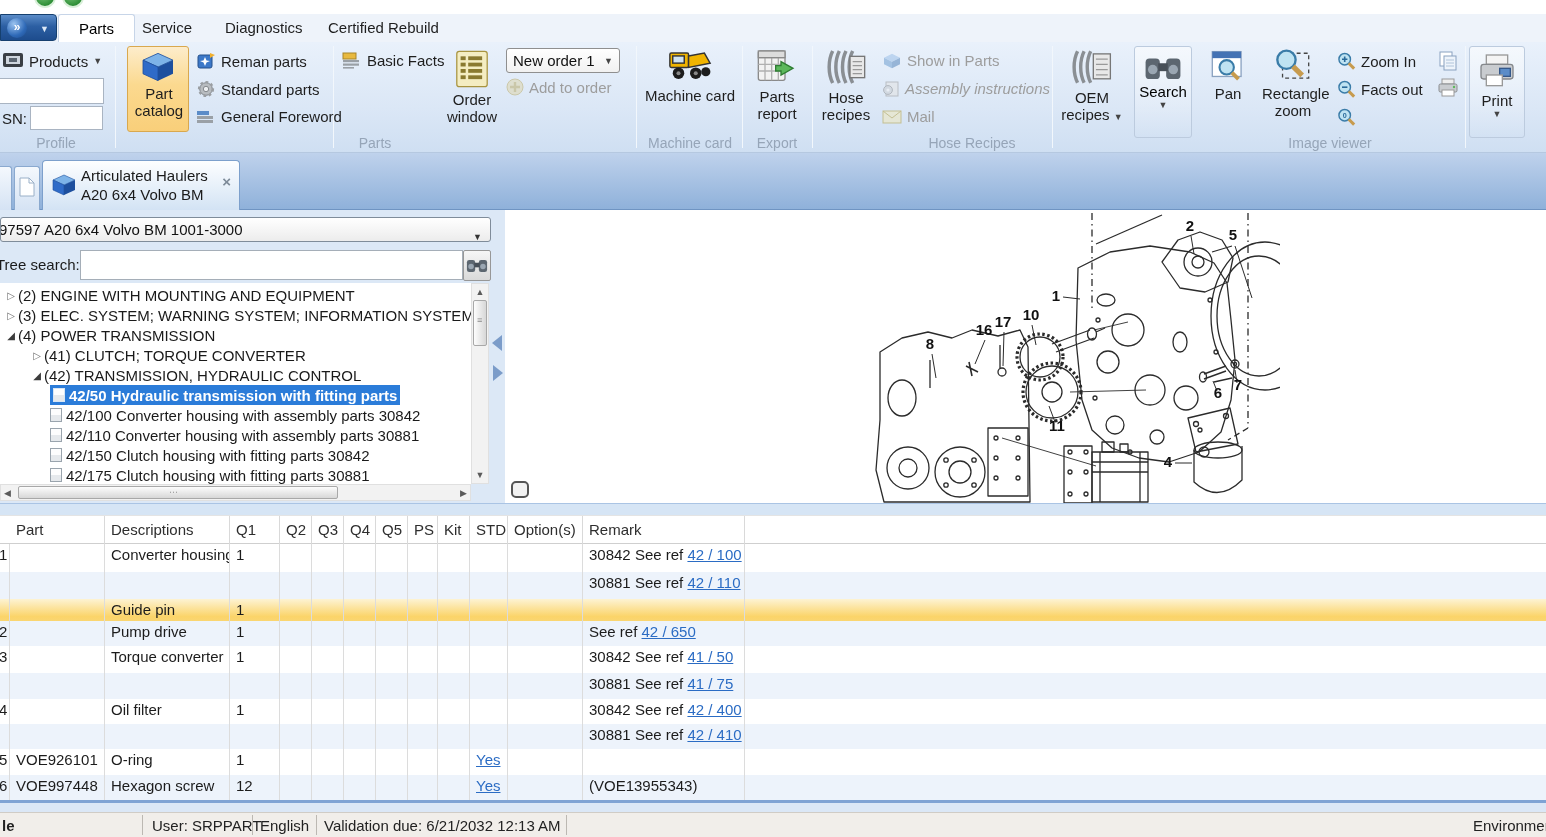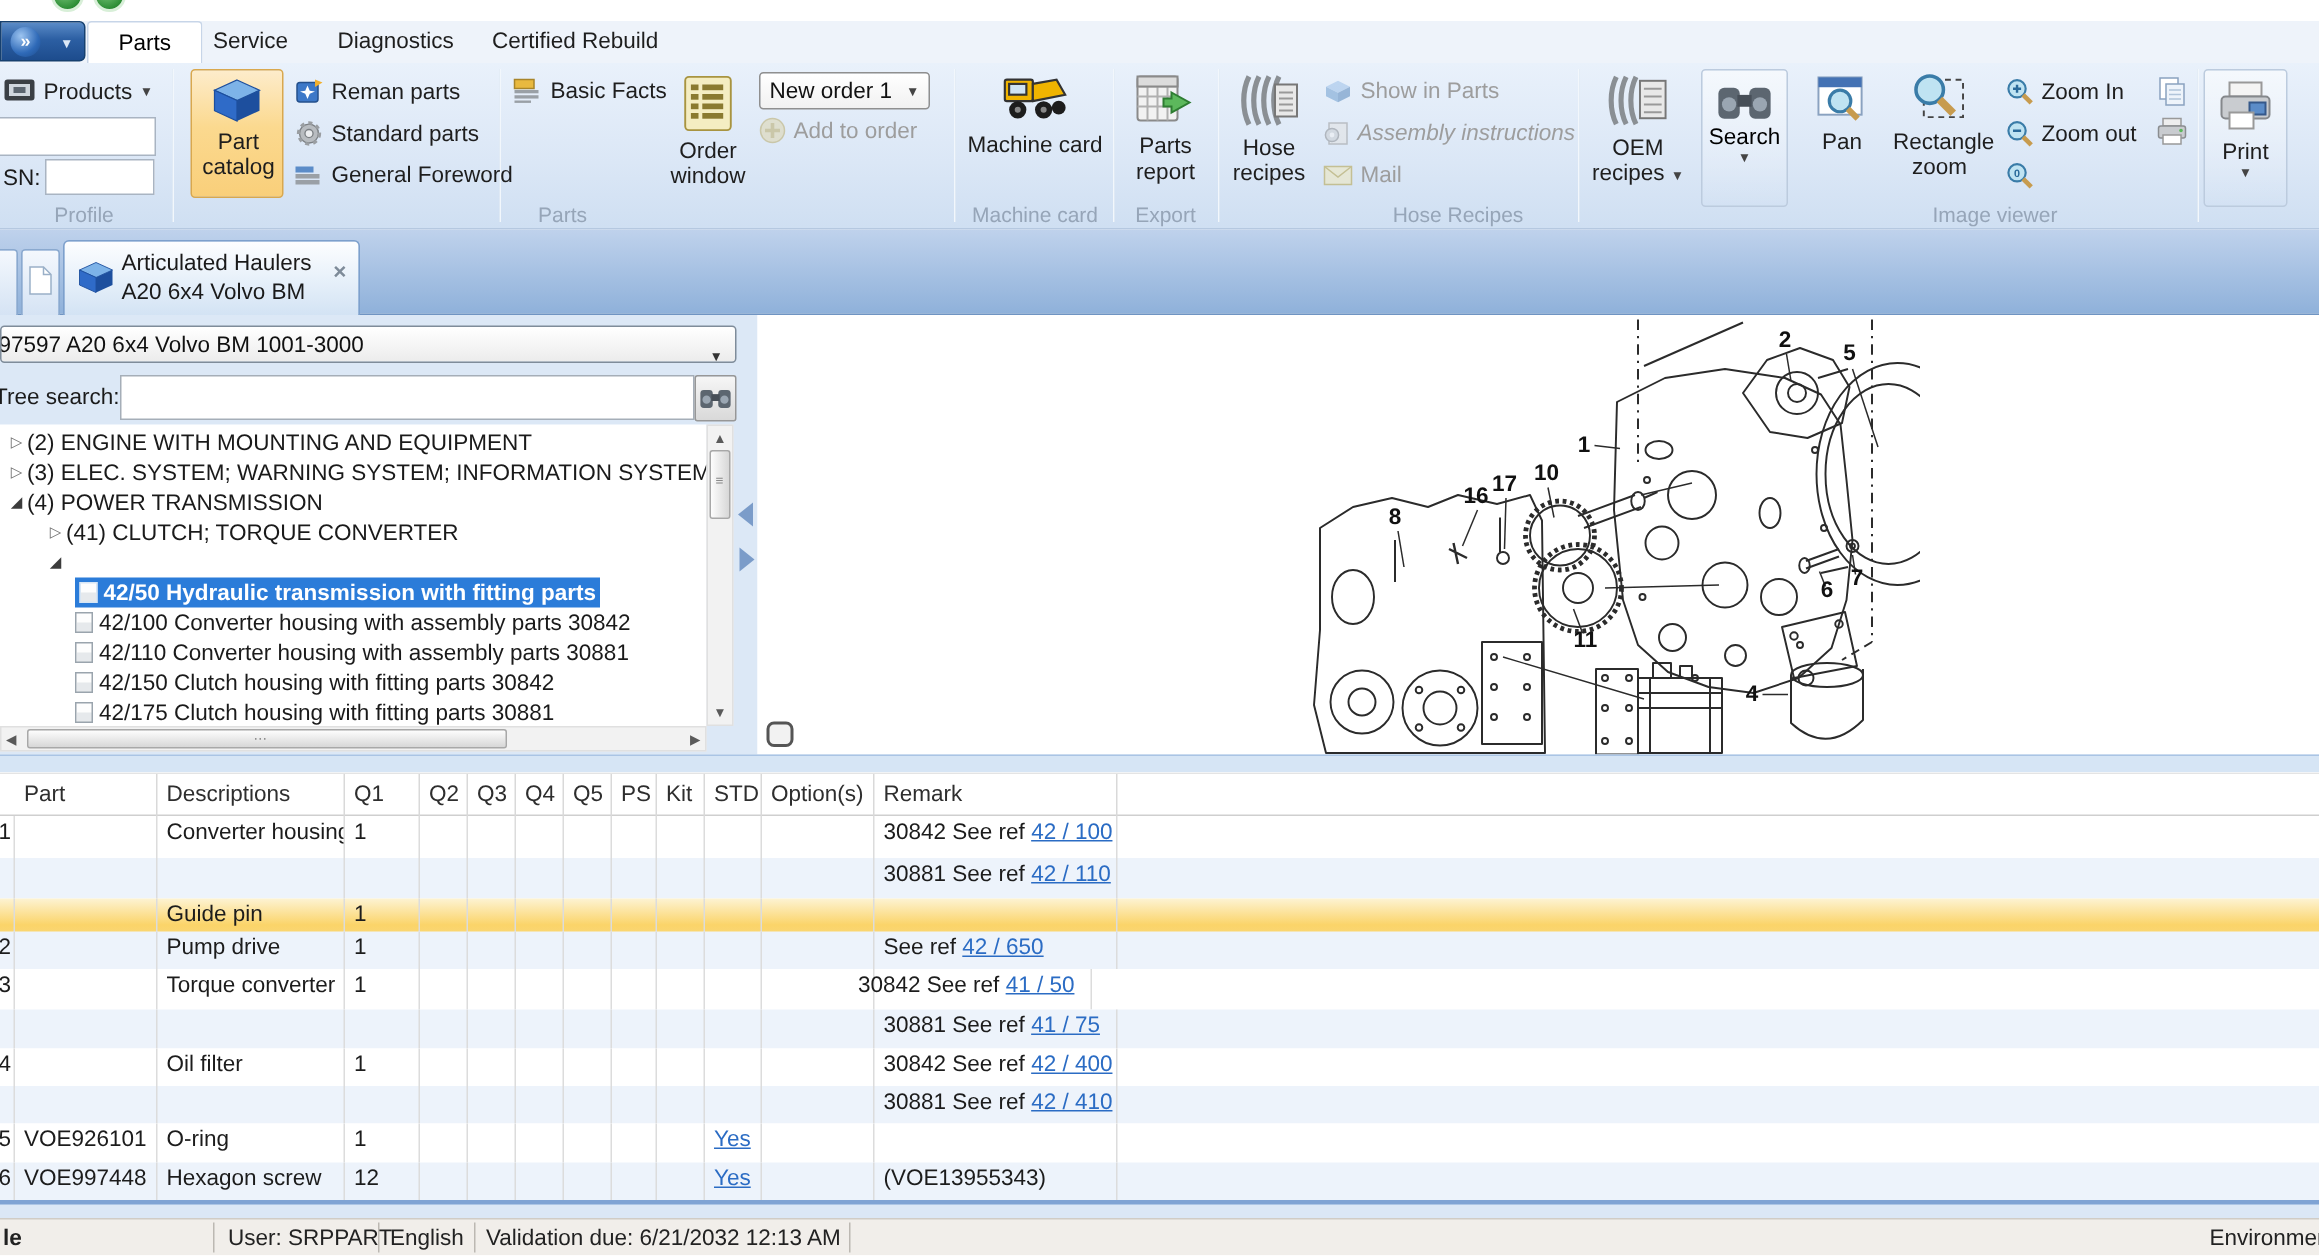--- a/index.html
+++ b/index.html
@@ -361,21 +361,21 @@
           <path d="M12.5 12.5l6 6" stroke="#c79b4e" stroke-width="3.4"></path>
         </svg>
       <span>Zoom In</span>
     </div>
     <div class="ritem" style="left:1337px; top:38px;">
       <svg width="19" height="18" viewBox="0 0 20 20">
           <circle cx="8" cy="8" r="6.4" fill="#bfe3f2" stroke="#3a7ca8" stroke-width="1.6"></circle>
           <path d="M5 8h6" stroke="#2a6a9a" stroke-width="1.8"></path>
           <path d="M12.5 12.5l6 6" stroke="#c79b4e" stroke-width="3.4"></path>
         </svg>
-      <span>Zoom out</span>
+      <span>Facts out</span>
     </div>
     <div class="ritem" style="left:1337px; top:66px;">
       <svg width="19" height="18" viewBox="0 0 20 20">
           <circle cx="8" cy="8" r="6.4" fill="#bfe3f2" stroke="#3a7ca8" stroke-width="1.6"></circle>
           <text x="8" y="11" font-size="8" text-anchor="middle" fill="#2a6a9a" font-weight="bold">0</text>
           <path d="M12.5 12.5l6 6" stroke="#c79b4e" stroke-width="3.4"></path>
         </svg>
     </div>
     <div class="ritem" style="left:1437px; top:8px;">
       <svg width="22" height="22" viewBox="0 0 22 22">
@@ -456,20 +456,21 @@
         <div class="titem" style="left: 4px; top: 42px;">
           <span class="texp open">◢</span>
           <span>(4) POWER TRANSMISSION</span>
         </div>
         <div class="titem" style="left: 30px; top: 62px;">
           <span class="texp">▷</span>
           <span>(41) CLUTCH; TORQUE CONVERTER</span>
         </div>
         <div class="titem" style="left: 30px; top: 82px;">
           <span class="texp open">◢</span>
+          <span>(42) TRANSMISSION, HYDRAULIC CONTROL</span>
         </div>
         <div class="titem" style="left: 50px; top: 102px;">
           <span class="tsel">
             <span class="tpage"></span>
             <span>42/50 Hydraulic transmission with fitting parts</span>
           </span>
         </div>
         <div class="titem" style="left: 50px; top: 122px;">
           <span style="display: flex; align-items: center;">
             <span class="tpage"></span>
@@ -721,21 +722,21 @@
           <div class="tcell" style="left: 105px; width: 125px;"><span>Torque converter</span></div>
           <div class="tcell" style="left: 230px; width: 50px;"><span>1</span></div>
           <div class="tcell" style="left: 280px; width: 32px;"></div>
           <div class="tcell" style="left: 312px; width: 32px;"></div>
           <div class="tcell" style="left: 344px; width: 32px;"></div>
           <div class="tcell" style="left: 376px; width: 32px;"></div>
           <div class="tcell" style="left: 408px; width: 30px;"></div>
           <div class="tcell" style="left: 438px; width: 32px;"></div>
           <div class="tcell" style="left: 470px; width: 38px;"></div>
           <div class="tcell" style="left: 508px; width: 75px;"></div>
-          <div class="tcell" style="left: 566px; width: 162px;"><span>30842 See ref </span><a href="#">41 / 50</a></div>
+          <div class="tcell" style="left: 583px; width: 162px;"><span>30842 See ref </span><a href="#">41 / 50</a></div>
         </div>
         <div class="trow alt" style="top: 158px; height: 26px;">
           <div class="tcell poscell" style="left: 0px; width: 10px;"><span></span></div>
           <div class="tcell" style="left: 10px; width: 95px;"></div>
           <div class="tcell" style="left: 105px; width: 125px;"></div>
           <div class="tcell" style="left: 230px; width: 50px;"></div>
           <div class="tcell" style="left: 280px; width: 32px;"></div>
           <div class="tcell" style="left: 312px; width: 32px;"></div>
           <div class="tcell" style="left: 344px; width: 32px;"></div>
           <div class="tcell" style="left: 376px; width: 32px;"></div>

